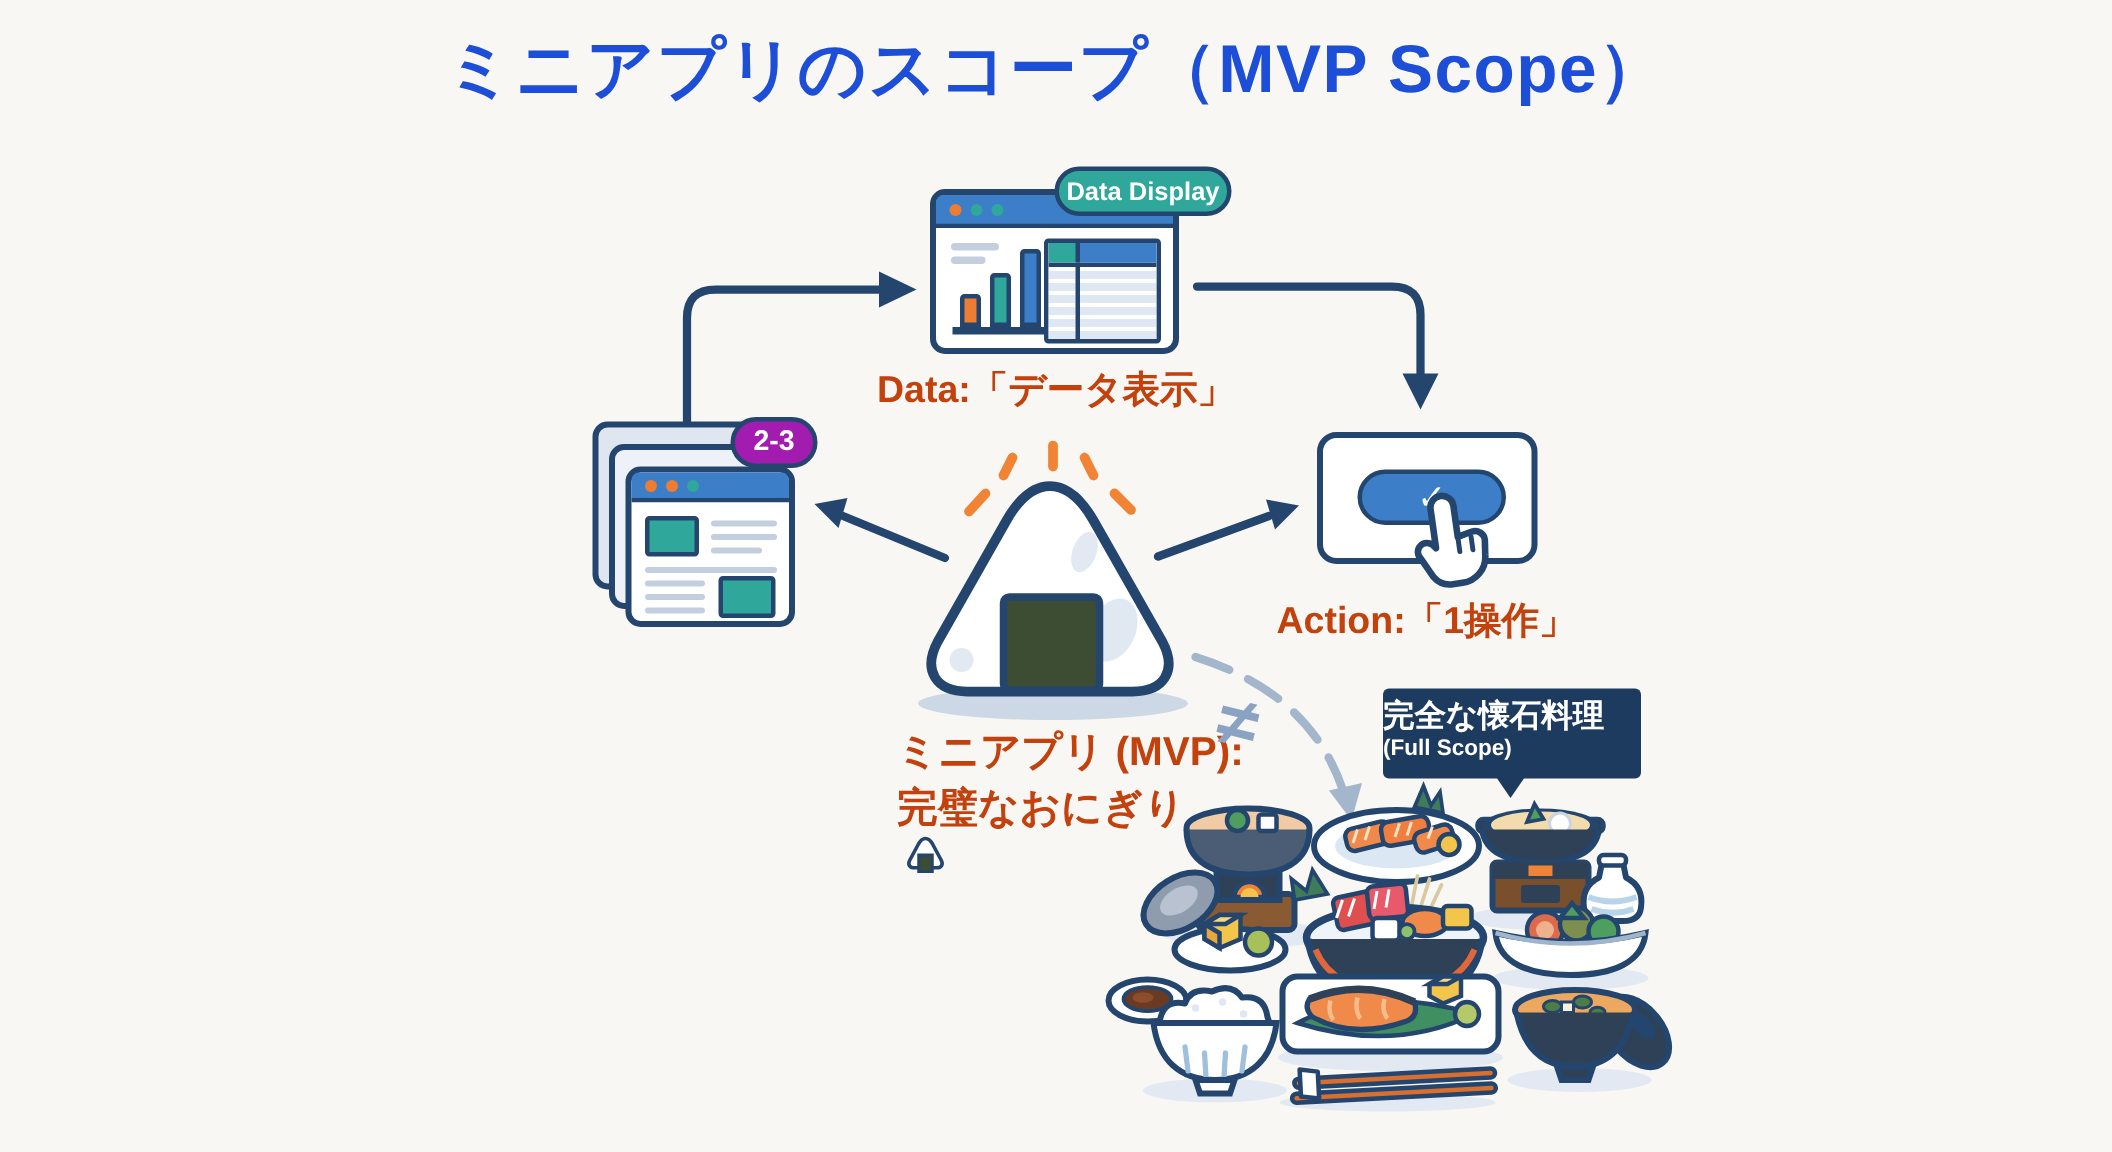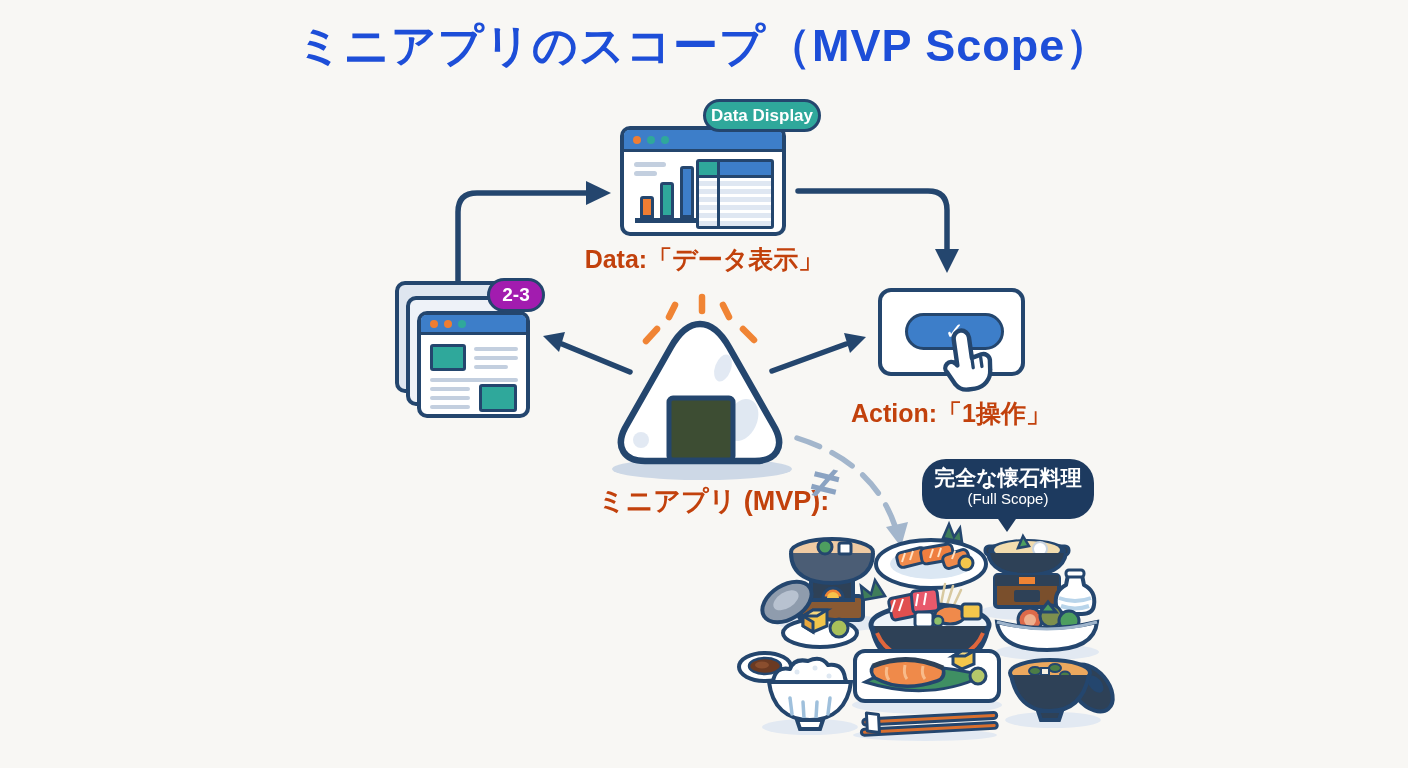--- a/index.html
+++ b/index.html
@@ -23,42 +23,42 @@
   #dw-table{position:absolute;right:8px;top:29px;width:72px;height:64px;border:3px solid #24466e;border-radius:3px;overflow:hidden;background:#fff;}
   #dw-table .thead{display:flex;height:13px;border-bottom:3px solid #24466e;}
   #dw-table .th-l{width:18px;background:#2fa89b;border-right:3px solid #24466e;}
   #dw-table .th-r{flex:1;background:#3d7ec9;}
   #dw-table .tbody{display:flex;height:48px;}
   .stripes{background:repeating-linear-gradient(180deg,#fff 0 3px,#dfe7f2 3px 8px);}
   #dw-table .td-l{width:18px;border-right:3px solid #24466e;}
   #dw-table .td-r{flex:1;}
   
   .pill{position:absolute;border:3.5px solid #24466e;border-radius:18px;color:#fff;font-weight:800;display:flex;align-items:center;justify-content:center;box-sizing:border-box;}
-  #badge-data{left:703px;top:99px;width:118px;height:33px;background:#2fa89b;font-size:17px;}
+  #badge-data{left:703px;top:111px;width:118px;height:33px;background:#2fa89b;font-size:17px;}
   #badge-pages{left:487px;top:278px;width:58px;height:34px;background:#a21caf;font-size:19px;}
   
   .pageback{border:4px solid #24466e;border-radius:10px;box-sizing:border-box;}
   #pg-b1{left:395px;top:281px;width:112px;height:112px;background:#dfe6f0;}
   #pg-b2{left:406px;top:296px;width:112px;height:110px;background:#eef2f8;}
   #pages-front{left:417px;top:311px;width:113px;height:107px;}
   .tealrect{background:#2fa89b;border:3px solid #24466e;border-radius:3px;box-sizing:border-box;}
   
   #action-card{left:878px;top:288px;width:147px;height:88px;border-radius:13px;}
   #action-btn{position:absolute;left:23px;top:21px;width:99px;height:37px;background:#3d7ec9;border:3.5px solid #24466e;border-radius:19px;color:#fff;display:flex;align-items:center;justify-content:center;font-size:23px;font-weight:800;box-sizing:border-box;}
   
   #label-data{left:704px;top:243px;font-size:25px;transform:translateX(-50%);}
   #label-pages{left:470px;top:422px;font-size:26px;transform:translateX(-50%);}
   #label-action{left:951px;top:397px;font-size:25px;transform:translateX(-50%);}
   #label-mvp{left:598px;top:483px;font-size:27px;line-height:37px;}
   #label-mvp .mini-onigiri{vertical-align:-4px;margin-left:6px;}
   
   #not-equal{left:812px;top:455px;font-size:48px;font-weight:800;color:#8ba3c2;transform:rotate(14deg);}
-  #bubble{left:922px;top:459px;width:172px;height:60px;background:#1d3a5f;border-radius:24px;color:#fff;text-align:center;line-height:1.15;padding-top:7px;box-sizing:border-box;}
+  #bubble{left:922px;top:459px;width:172px;height:60px;background:#1d3a5f;border-radius:4px;color:#fff;line-height:1.15;padding-top:7px;box-sizing:border-box;}
   #bubble .l1{font-size:21px;font-weight:800;}
-  #bubble .l2{font-size:15px;font-weight:400;}
+  #bubble .l2{font-size:15px;font-weight:700;}
   #bubble-tail{left:996px;top:516px;width:0;height:0;border-left:11px solid transparent;border-right:11px solid transparent;border-top:16px solid #1d3a5f;}
   svg{display:block;}
 </style>
 </head>
 <body>
 
 <div id="canvas">
 
   <div id="title" class="abs">ミニアプリのスコープ（MVP Scope）</div>
 
@@ -154,20 +154,24 @@
   <svg class="abs" style="left:595px;top:290px;" width="220" height="195" viewBox="595 290 220 195">
     <ellipse cx="702" cy="469" rx="90" ry="11" fill="#cdd8e6"></ellipse>
     <path d="M700,324 C688,324 679,333 671,347 L625,428 C615,447 624,461 645,461 L755,461 C776,461 785,447 775,428 L729,347 C721,333 712,324 700,324 Z" fill="#ffffff" stroke="#24466e" stroke-width="6.5" stroke-linejoin="round"></path>
     <ellipse cx="742" cy="420" rx="15" ry="22" fill="#dbe4f0" opacity="0.85" transform="rotate(24 742 420)"></ellipse>
     <ellipse cx="723" cy="368" rx="8" ry="14" fill="#dbe4f0" opacity="0.8" transform="rotate(20 723 368)"></ellipse>
     <circle cx="641" cy="440" r="8" fill="#dbe4f0" opacity="0.8"></circle>
     <rect x="669" y="398" width="64" height="62" rx="4" fill="#3d4d33" stroke="#24466e" stroke-width="5"></rect>
   </svg>
   <div id="label-mvp" class="abs dlabel">
     <div>ミニアプリ (MVP):</div>
+    <div><span>完璧なおにぎり</span><svg class="mini-onigiri" width="26" height="28" viewBox="0 0 26 28">
+          <path d="M13,2 C11,2 9.6,3.4 8.4,5.5 L2.5,16.5 C1,19.5 2.5,21.5 5.5,21.5 L20.5,21.5 C23.5,21.5 25,19.5 23.5,16.5 L17.6,5.5 C16.4,3.4 15,2 13,2 Z" fill="#fff" stroke="#24466e" stroke-width="2.4"></path>
+          <rect x="8.5" y="13" width="9" height="11" fill="#3d4d33" stroke="#24466e" stroke-width="2"></rect>
+        </svg></div>
   </div>
 
   <div id="not-equal" class="abs">≠</div>
   <div id="bubble" class="abs">
     <div class="l1">完全な懐石料理</div>
     <div class="l2">(Full Scope)</div>
   </div>
   <div id="bubble-tail" class="abs"></div>
 
   <svg class="abs" style="left:735px;top:520px;" width="385" height="245" viewBox="0 0 385 245">

